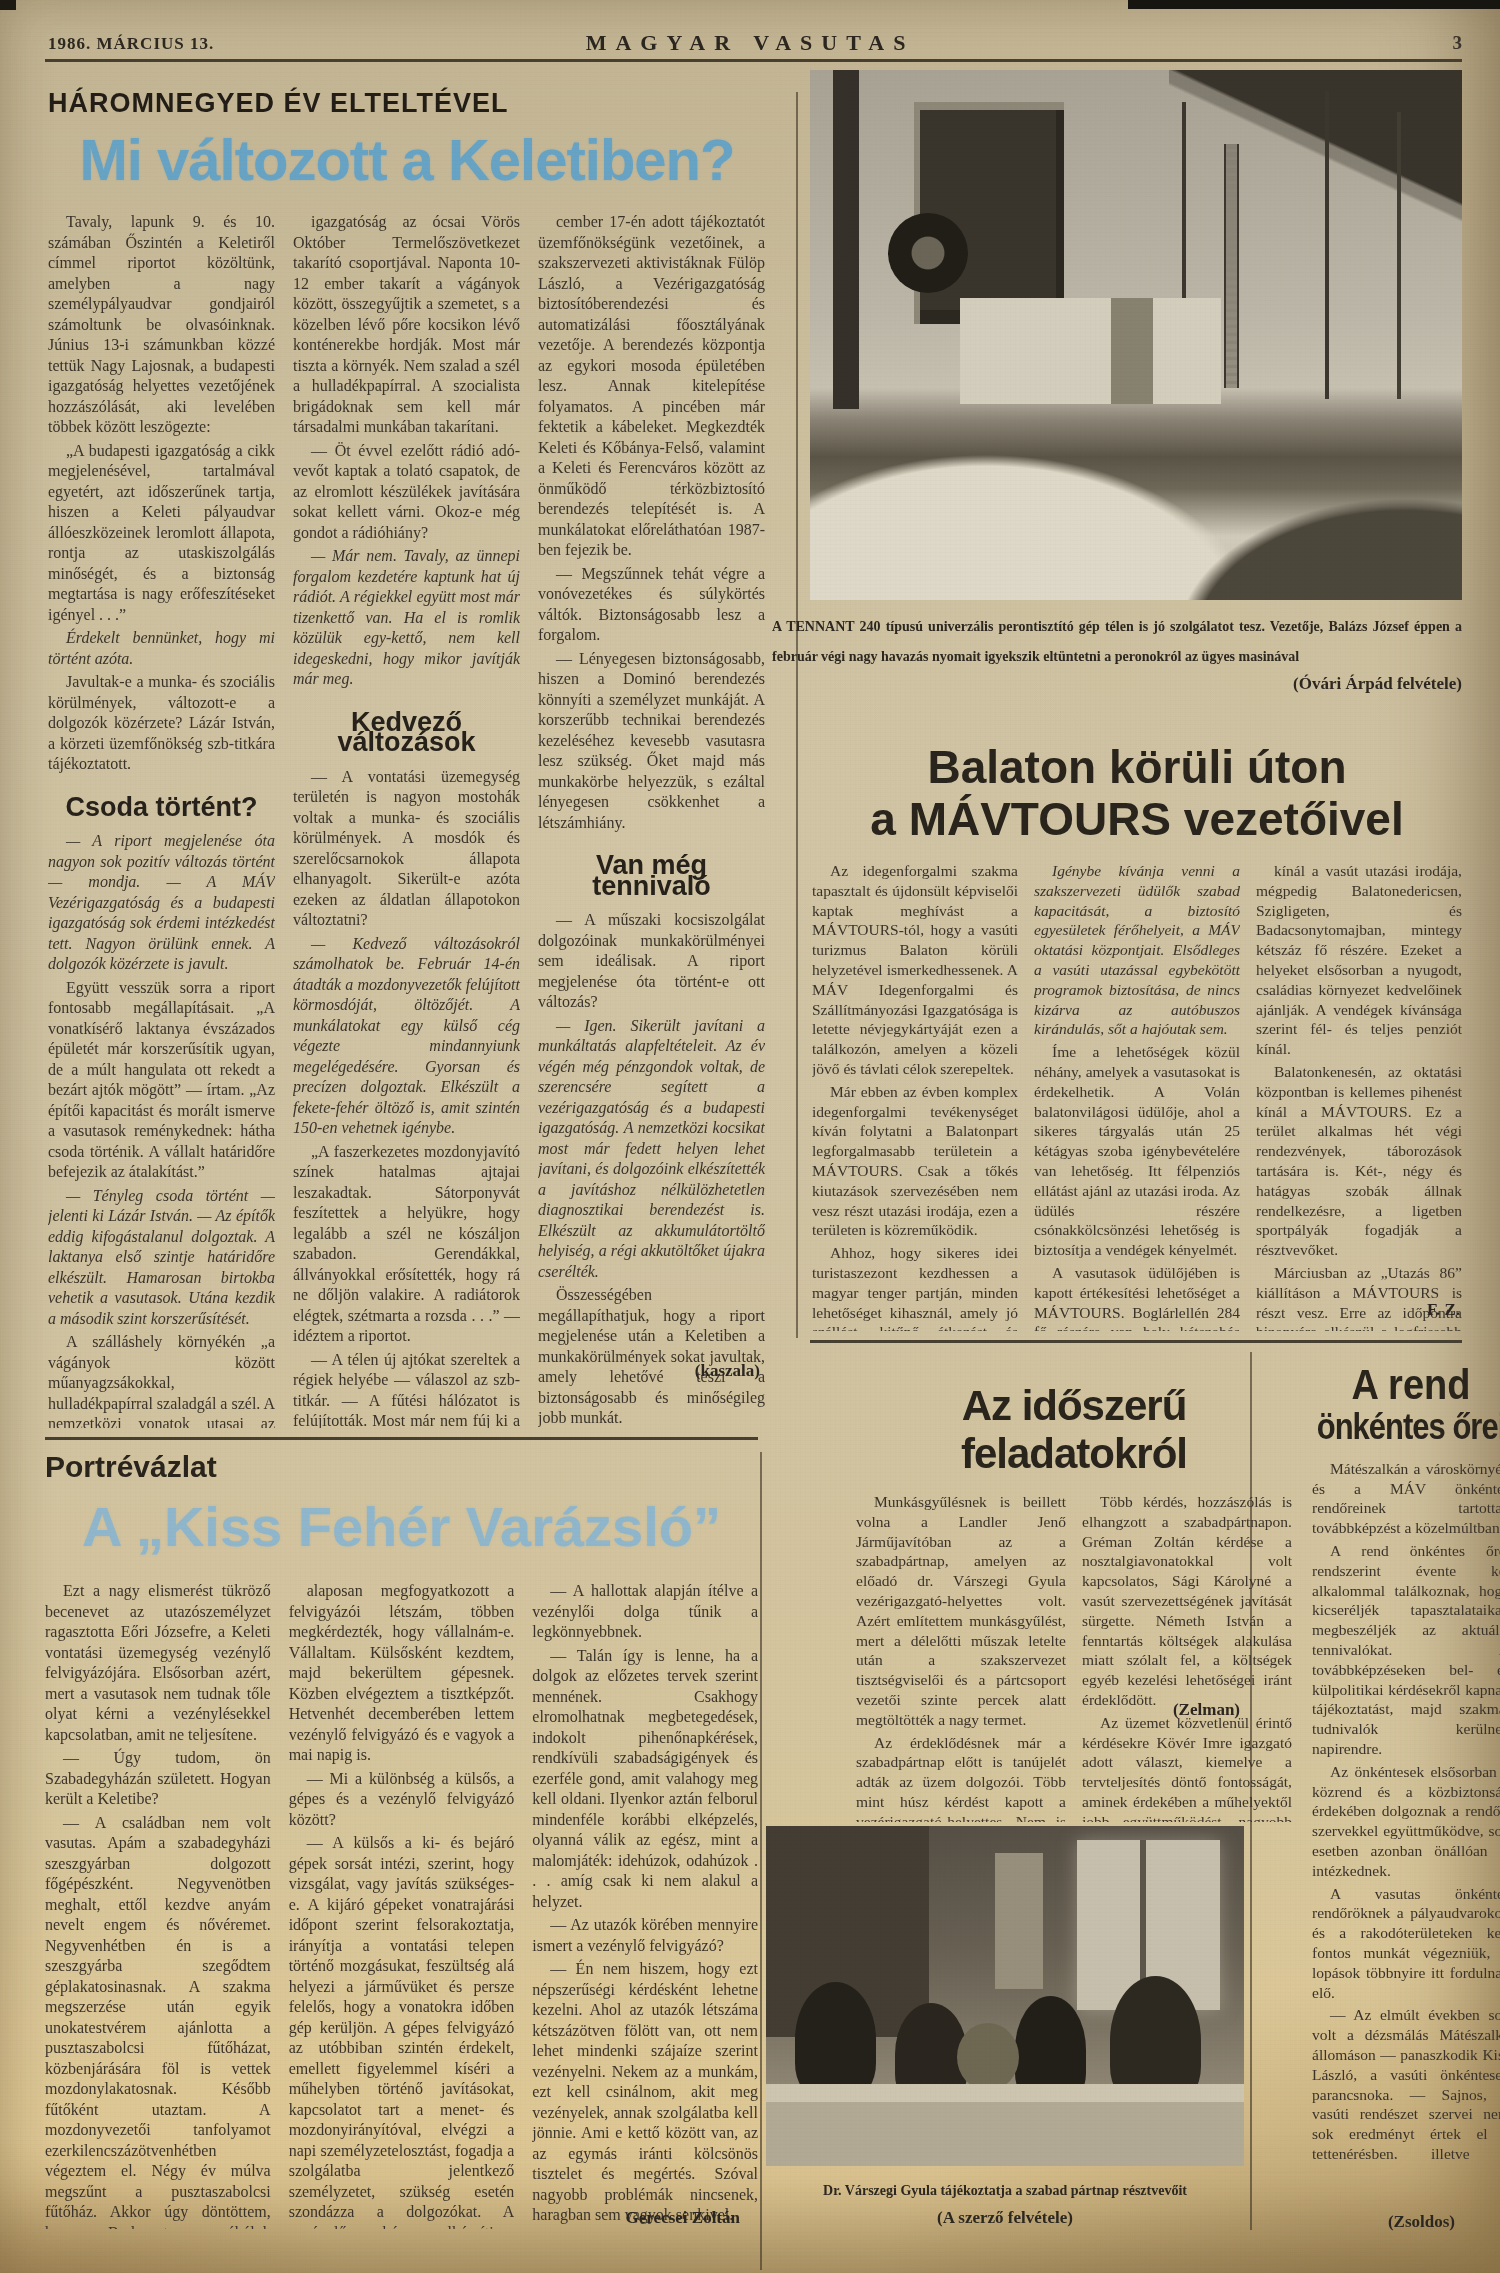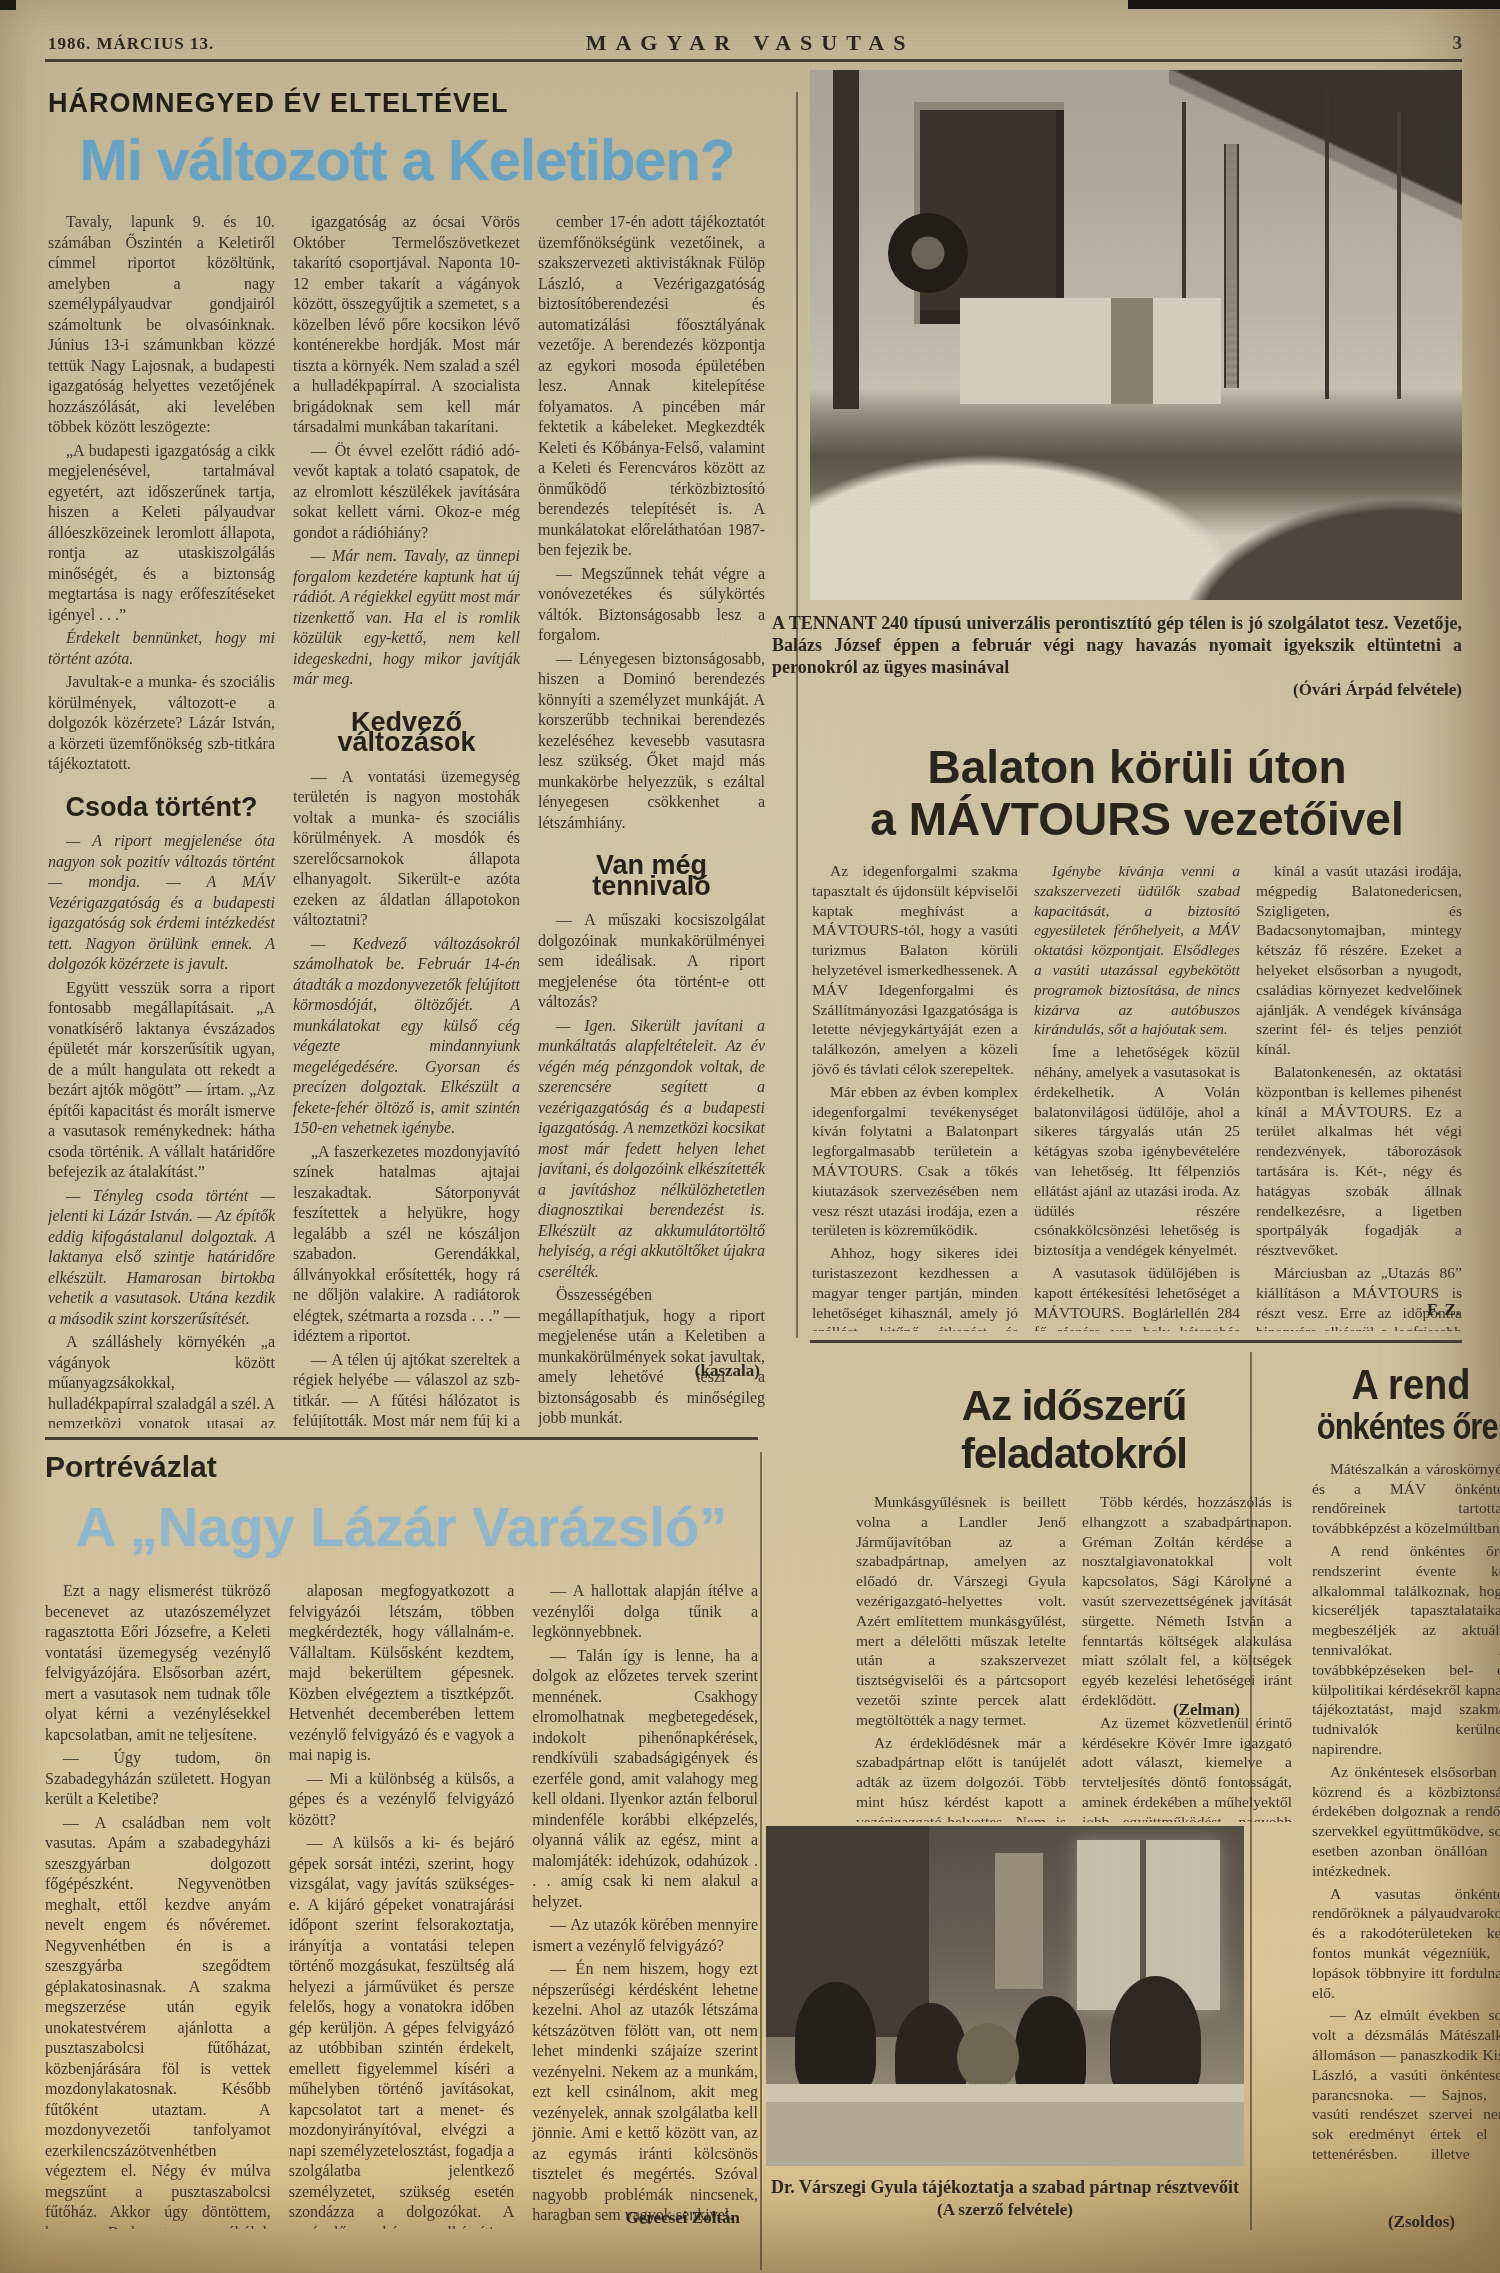--- a/index.html
+++ b/index.html
@@ -29,21 +29,21 @@
   .head-dark{font-weight:bold;color:#29241c;}
   .cols{display:flex;}
   .col{overflow:hidden;}
   .bodytext{font-size:16px;line-height:20.5px;text-align:justify;}
   .bodytext2{font-size:15.5px;line-height:19.8px;text-align:justify;}
   .para{margin:0 0 3px;text-indent:18px;}
   .ital{font-style:italic;}
   .subhead{font-family:"Liberation Sans","DejaVu Sans",sans-serif;font-weight:bold;
     font-size:27px;text-align:center;margin:22px 0 14px;color:#26211a;letter-spacing:0;}
   .byline{position:absolute;font-weight:bold;font-size:17px;color:#2c2620;text-align:right;}
-  .caption{font-weight:bold;font-size:18px;line-height:22px;color:#2c2720;text-align:justify;}
+  .caption{font-weight:bold;font-size:14px;line-height:30px;color:#2c2720;text-align:justify;}
   .credit{font-weight:bold;font-size:17px;color:#2c2720;text-align:right;margin-top:2px;}
   figure{margin:0;}
   .ph{position:absolute;overflow:hidden;}
   .ph>div{position:absolute;}
 </style>
 </head>
 <body>
 
 <div class="page">
 
@@ -155,21 +155,21 @@
   </div>
   <div class="byline" style="left:1350px;top:1300px;width:110px;">F. Z.</div>
 
   <div class="rule-h" style="left:810px;top:1340px;width:652px;height:3px;"></div>
   <div class="rule-h" style="left:45px;top:1437px;width:713px;height:3px;"></div>
   <div class="rule-v" style="left:760px;top:1452px;width:2px;height:818px;"></div>
   <div class="rule-v" style="left:1250px;top:1352px;width:2px;height:878px;"></div>
 
   <div class="abs" style="left:45px;top:1450px;width:713px;">
     <div class="sans head-dark" style="font-size:30px;">Portrévázlat</div>
-    <div class="sans head-blue2" style="text-align:center;margin-top:10px;">A „Nagy Lázár Varázsló”</div>
+    <div class="sans head-blue2" style="text-align:center;margin-top:10px;">A „Kiss Fehér Varázsló”</div>
     <div class="cols bodytext" style="margin-top:22px;gap:18px;height:648px;overflow:hidden;">
       <div class="col" style="width:226px;">
           <p class="para">Ezt a nagy elismerést tükröző becenevet az utazószemélyzet ragasztotta Eőri Józsefre, a Keleti vontatási üzemegység vezénylő felvigyázójára. Elsősorban azért, mert a vasutasok nem tudnak tőle olyat kérni a vezénylésekkel kapcsolatban, amit ne teljesítene.</p>
           <p class="para">— Úgy tudom, ön Szabadegyházán született. Hogyan került a Keletibe?</p>
           <p class="para">— A családban nem volt vasutas. Apám a szabadegyházi szeszgyárban dolgozott főgépészként. Negyvenötben meghalt, ettől kezdve anyám nevelt engem és nővéremet. Negyvenhétben én is a szeszgyárba szegődtem géplakatosinasnak. A szakma megszerzése után egyik unokatestvérem ajánlotta a pusztaszabolcsi fűtőházat, közbenjárására föl is vettek mozdonylakatosnak. Később fűtőként utaztam. A mozdonyvezetői tanfolyamot ezerkilencszázötvenhétben végeztem el. Négy év múlva megszűnt a pusztaszabolcsi fűtőház. Akkor úgy döntöttem, hogy Budapesten próbálok szerencsét. A fűtőházak közül a Keleti látszott a legszimpatikusabbnak. Itt három évig utaztam gőzösön, majd elküldtek villanymozdony-vezetői tanfolyamra, utána villanygépeken jártam hetvenkettőig. Ebben az időben</p>
         </div>
       <div class="col" style="width:226px;">
           <p class="para">alaposan megfogyatkozott a felvigyázói létszám, többen megkérdezték, hogy vállalnám-e. Vállaltam. Külsősként kezdtem, majd bekerültem gépesnek. Közben elvégeztem a tisztképzőt. Hetvenhét decemberében lettem vezénylő felvigyázó és e vagyok a mai napig is.</p>
           <p class="para">— Mi a különbség a külsős, a gépes és a vezénylő felvigyázó között?</p>
           <p class="para">— A külsős a ki- és bejáró gépek sorsát intézi, szerint, hogy vizsgálat, vagy javítás szükséges-e. A kijáró gépeket vonatrajárási időpont szerint felsorakoztatja, irányítja a vontatási telepen történő mozgásukat, feszültség alá helyezi a járművüket és persze felelős, hogy a vonatokra időben gép kerüljön. A gépes felvigyázó az utóbbiban szintén érdekelt, emellett figyelemmel kíséri a műhelyben történő javításokat, kapcsolatot tart a menet- és mozdonyirányítóval, elvégzi a napi személyzetelosztást, fogadja a szolgálatba jelentkező személyzetet, szükség esetén szondázza a dolgozókat. A vezénylő egy hónapra elkészíti az utazók vezénylési grafikonját. Gondoskodik a pihenőnapok és a szabadságok kiadásáról, ügyel a szolgálati órák, a túlórák arányos elosztására.</p>

